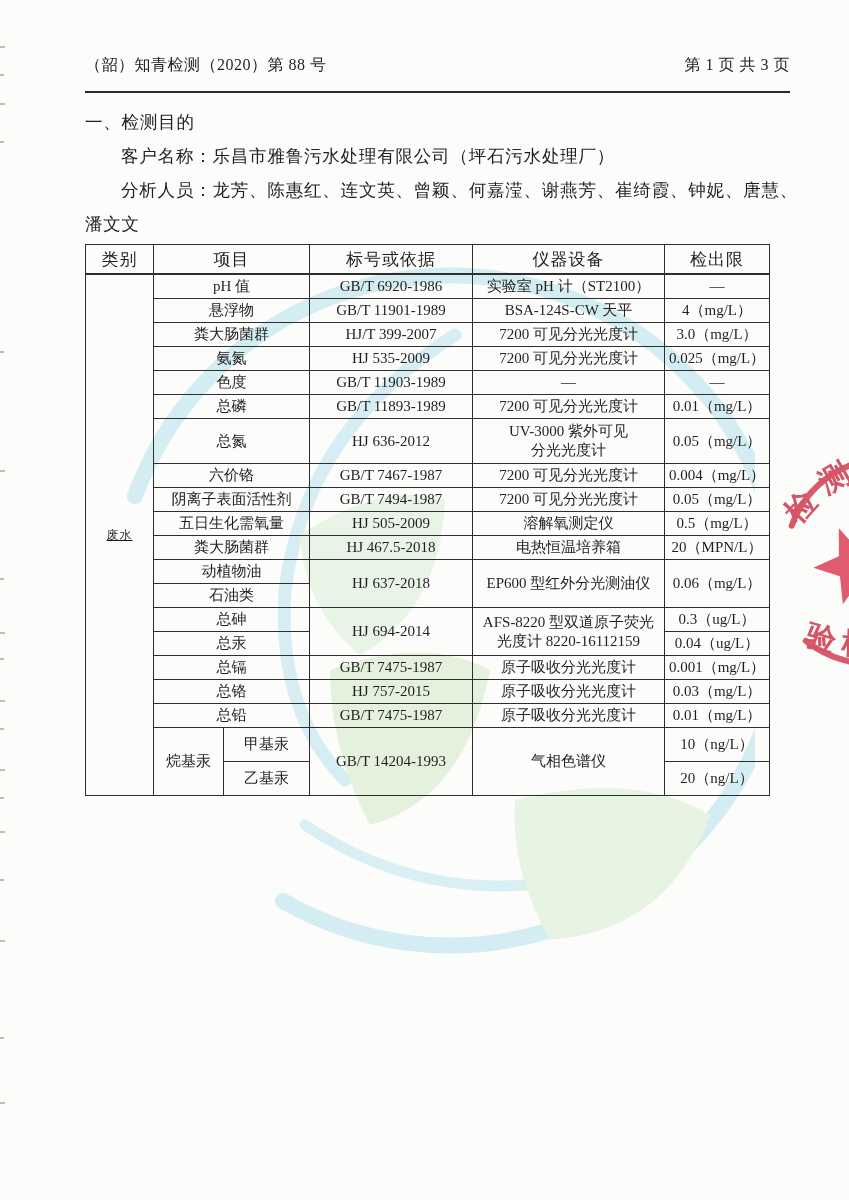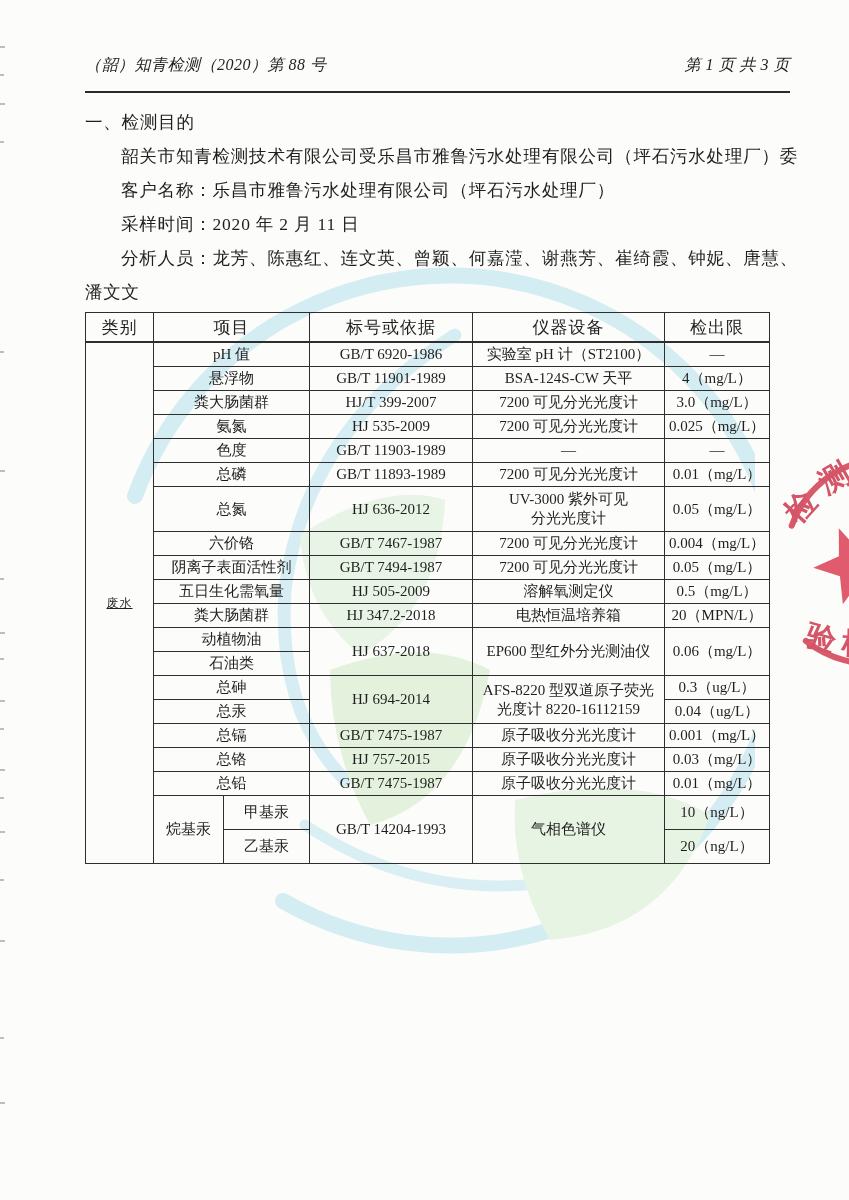--- a/index.html
+++ b/index.html
@@ -7,21 +7,21 @@
     position:relative;width:849px;height:1200px;margin:0 auto;
     background:#fcfcfa;overflow:hidden;
     font-family:"Liberation Serif","DejaVu Serif",serif;color:#1f1f1f;
   }
   .wm{position:absolute;left:95px;top:240px;z-index:0;opacity:.55;}
   .stamp{position:absolute;left:758px;top:418px;z-index:3;opacity:.9;}
   .speck{position:absolute;left:0;background:rgba(110,80,70,.38);z-index:4;}
   .content{position:absolute;left:85px;top:0;width:705px;z-index:2;}
   .doc-header{
     margin-top:55px;display:flex;justify-content:space-between;align-items:flex-end;
-    font-size:16px;letter-spacing:.5px;padding-bottom:15px;border-bottom:2px solid #2a2a2a;font-style:italic;
+    font-size:16px;letter-spacing:.5px;padding-bottom:15px;border-bottom:2px solid #2a2a2a;
   }
   .sec{margin-top:12px;font-size:17.5px;letter-spacing:.8px;font-family:Liberation Serif, serif;}
   .ln{line-height:34px;height:34px;white-space:nowrap;}
   .indent{padding-left:36px;}
   .tbl{border-collapse:collapse;table-layout:fixed;width:684px;margin-top:3px;
        font-size:15px;letter-spacing:0;}
   .tbl td,.tbl th{
     border:1px solid #2e2e2e;text-align:center;vertical-align:middle;
     padding:0 2px;white-space:pre-line;overflow:hidden;font-weight:normal;
   }
@@ -78,23 +78,21 @@
 
   <div class="content">
 
     <div class="doc-header">
       <span>（韶）知青检测（2020）第 88 号</span>
       <span>第 1 页 共 3 页</span>
     </div>
 
     <div class="sec">
       <div class="ln">一、检测目的</div>
-      <div class="ln indent">韶关市知青检测技术有限公司受乐昌市雅鲁污水处理有限公司（坪石污水处理厂）委</div>
       <div class="ln indent">客户名称：乐昌市雅鲁污水处理有限公司（坪石污水处理厂）</div>
-      <div class="ln indent">采样时间：2020 年 2 月 11 日</div>
       <div class="ln indent">分析人员：龙芳、陈惠红、连文英、曾颖、何嘉滢、谢燕芳、崔绮霞、钟妮、唐慧、</div>
       <div class="ln">潘文文</div>
     </div>
 
     <table class="tbl">
       <colgroup>
         <col style="width:68px">
           <col style="width:70px">
           <col style="width:86px">
         <col style="width:163px">
@@ -166,21 +164,21 @@
         <td>0.05（mg/L）</td>
       </tr>
       <tr>
         <td colspan="2">五日生化需氧量</td>
         <td>HJ 505-2009</td>
         <td>溶解氧测定仪</td>
         <td>0.5（mg/L）</td>
       </tr>
       <tr>
         <td colspan="2">粪大肠菌群</td>
-        <td>HJ 347.2-2018</td>
+        <td>HJ 467.5-2018</td>
         <td>电热恒温培养箱</td>
         <td>20（MPN/L）</td>
       </tr>
       <tr>
         <td colspan="2">动植物油</td>
         <td rowspan="2">HJ 637-2018</td>
         <td rowspan="2">EP600 型红外分光测油仪</td>
         <td rowspan="2">0.06（mg/L）</td>
       </tr>
       <tr>

